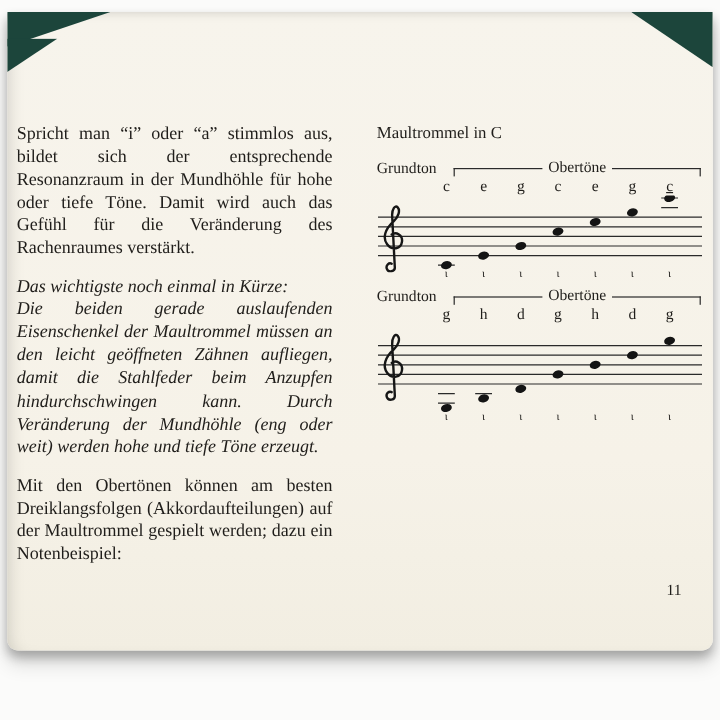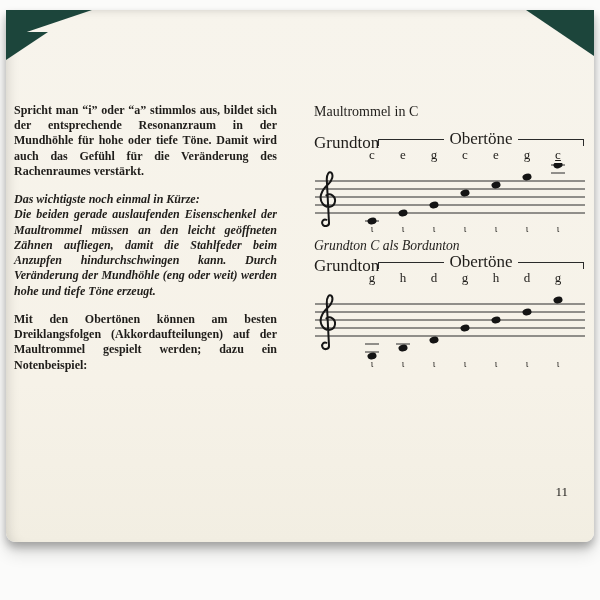--- a/index.html
+++ b/index.html
@@ -15,28 +15,28 @@
     border-radius:2px 2px 9px 9px;
     box-shadow:0 5px 9px rgba(0,0,0,.28),0 12px 16px rgba(0,0,0,.12),
                inset 10px 0 14px -10px rgba(0,0,0,.18),
                inset 0 8px 10px -8px rgba(0,0,0,.15);
   }
   .corner{position:absolute;background:#1c453b;z-index:5;}
   .corner-tl1{left:6px;top:10px;width:86px;height:29px;clip-path:polygon(0 0,100% 0,0 100%);}
   .corner-tl2{left:6px;top:32px;width:42px;height:28px;clip-path:polygon(0 0,100% 0,0 100%);}
   .corner-tr{right:6px;top:10px;width:68px;height:46px;clip-path:polygon(0 0,100% 0,100% 100%);}
   .content{display:flex;gap:14px;padding:93px 8px 0 8px;}
-  .col-left{width:282px;font-size:12px;line-height:1.27;text-align:justify;font-weight:bold;}
+  .col-left{width:282px;font-size:15px;line-height:1.27;text-align:justify;}
   .col-left p{margin:0 0 13px;}
   .italic{font-style:italic;white-space:pre-line;}
   .col-right{flex:1;font-size:13.6px;line-height:1.25;margin-left:23px;}
   .heading{margin:0 0 10px;font-size:14px;}
-  .staff-labels{position:relative;height:17px;font-size:17px;}
+  .staff-labels{position:relative;height:17px;font-size:13px;}
   .grundton{position:absolute;left:0;top:1px;}
-  .bracket{position:absolute;left:64px;right:2px;top:0;display:flex;align-items:center;font-family:Liberation Serif, serif;}
+  .bracket{position:absolute;left:64px;right:2px;top:0;display:flex;align-items:flex-end;font-family:Liberation Serif, serif;}
   .bline{flex:1;height:6px;margin-top:8px;border-top:1px solid #2a2a2a;}
   .tick-left{border-left:1px solid #2a2a2a;}
   .tick-right{border-right:1px solid #2a2a2a;}
   .blabel{padding:0 5px;line-height:16px;}
   .note-letters{position:relative;height:15px;font-size:13px;}
   .note-letters span{position:absolute;top:-1px;width:14px;text-align:center;}
   .note-letters span:last-child{text-decoration:underline;}
   .staff-svg{display:block;}
   .pluck-row{position:relative;height:11px;font-size:9.5px;}
   .pluck-row span{position:absolute;top:-3px;width:14px;text-align:center;}
@@ -109,21 +109,20 @@
         </svg>
         <div class="pluck-row">
           <span style="left:51px">ι</span>
           <span style="left:82px">ι</span>
           <span style="left:113px">ι</span>
           <span style="left:144px">ι</span>
           <span style="left:175px">ι</span>
           <span style="left:206px">ι</span>
           <span style="left:237px">ι</span>
         </div>
-        <p class="caption">Grundton C als Bordunton</p>
       </div>
 
 
       <div>
         <div class="staff-labels">
           <span class="grundton">Grundton</span>
           <div class="bracket">
             <span class="bline tick-left"></span>
             <span class="blabel">Obertöne</span>
             <span class="bline tick-right"></span>

